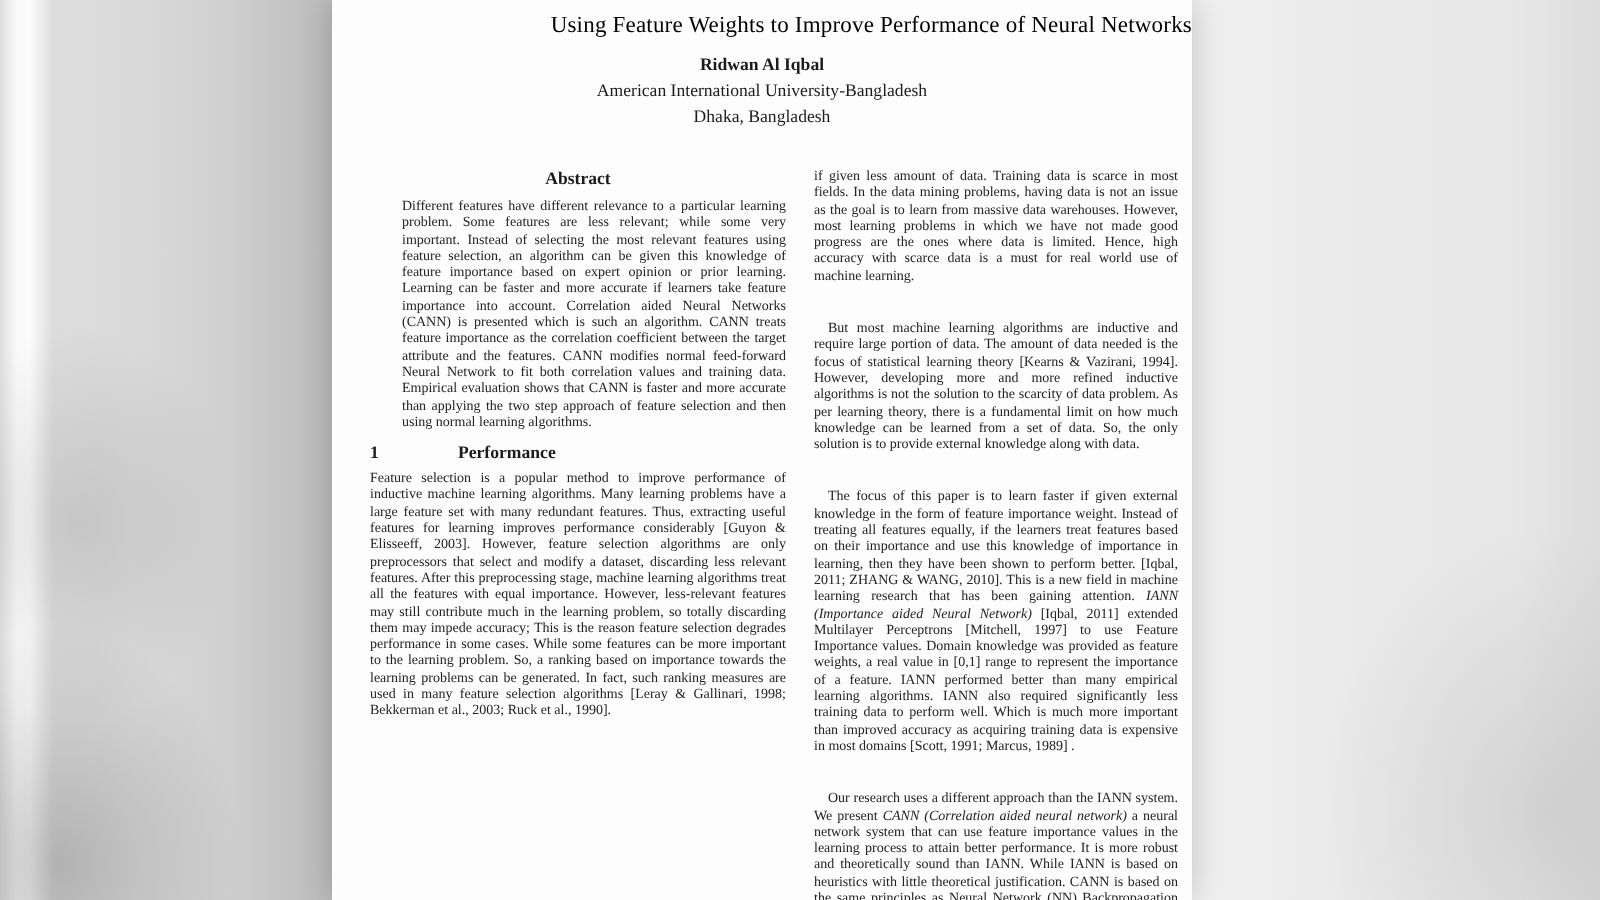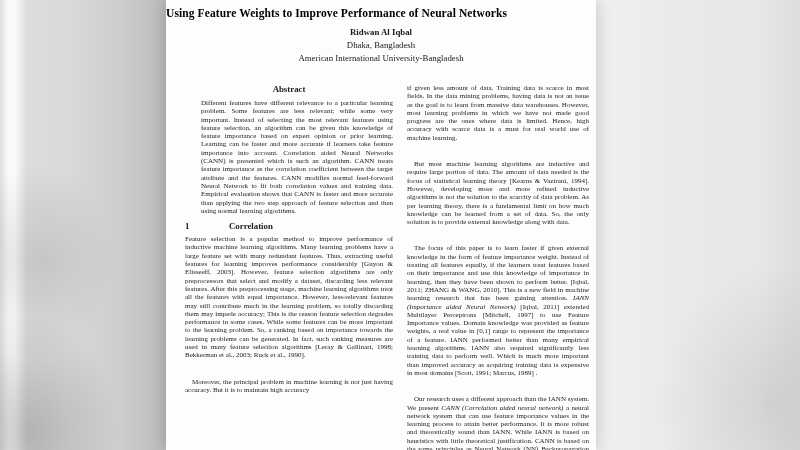--- a/index.html
+++ b/index.html
@@ -27,21 +27,21 @@
   }
   .page {
     position:absolute; left:166px; top:0; width:430px; height:450px;
     background:#fdfdfd;
     color:#1b1b1b;
     overflow:hidden;
     box-shadow:0 0 16px rgba(0,0,0,0.20);
     padding-top:7px;
   }
   .title {
-    text-align:left; font-weight:bold; font-size:11.5px; line-height:13px;
+    text-align:right; font-weight:normal; font-size:11.5px; line-height:13px;
     color:#000; letter-spacing:0.1px;
   }
   .author-block { margin-top:6px; text-align:center; font-size:8.8px; line-height:13px; }
   .author-name { font-weight:bold; }
   .columns {
     position:absolute; top:84px; left:19px; width:404px;
     display:flex; gap:14px;
   }
   .col-left  { width:208px; }
   .col-right { width:182px; }
@@ -64,37 +64,36 @@
 <body>
 
 <div class="bg-left"></div>
 <div class="bg-right"></div>
 
 <div class="page">
   <div class="title">Using Feature Weights to Improve Performance of Neural Networks</div>
 
   <div class="author-block">
     <div class="author-name">Ridwan Al Iqbal</div>
+    <div class="author-line">American International University-Bangladesh</div>
     <div class="author-line">Dhaka, Bangladesh</div>
-    <div class="author-line">American International University-Bangladesh</div>
   </div>
 
   <div class="columns">
 
     <div class="col-left">
       <div class="abstract-heading">Abstract</div>
       <p class="abstract-body">Different features have different relevance to a particular learning problem. Some features are less relevant; while some very important. Instead of selecting the most relevant features using feature selection, an algorithm can be given this knowledge of feature importance based on expert opinion or prior learning. Learning can be faster and more accurate if learners take feature importance into account. Correlation aided Neural Networks (CANN) is presented which is such an algorithm. CANN treats feature importance as the correlation coefficient between the target attribute and the features. CANN modifies normal feed-forward Neural Network to fit both correlation values and training data. Empirical evaluation shows that CANN is faster and more accurate than applying the two step approach of feature selection and then using normal learning algorithms.</p>
 
       <div class="section-heading">
         <span class="section-number">1</span>
-        <span class="section-title">Correlation</span>
+        <span class="section-title">Performance</span>
       </div>
 
       <p class="body-text">Feature selection is a popular method to improve performance of inductive machine learning algorithms. Many learning problems have a large feature set with many redundant features. Thus, extracting useful features for learning improves performance considerably [Guyon &amp; Elisseeff, 2003]. However, feature selection algorithms are only preprocessors that select and modify a dataset, discarding less relevant features. After this preprocessing stage, machine learning algorithms treat all the features with equal importance. However, less-relevant features may still contribute much in the learning problem, so totally discarding them may impede accuracy; This is the reason feature selection degrades performance in some cases. While some features can be more important to the learning problem. So, a ranking based on importance towards the learning problems can be generated. In fact, such ranking measures are used in many feature selection algorithms [Leray &amp; Gallinari, 1998; Bekkerman et al., 2003; Ruck et al., 1990].</p>
-      <p class="body-text indent">Moreover, the principal problem in machine learning is not just having accuracy. But it is to maintain high accuracy</p>
     </div>
 
     <div class="col-right">
       <p class="body-text">if given less amount of data. Training data is scarce in most fields. In the data mining problems, having data is not an issue as the goal is to learn from massive data warehouses. However, most learning problems in which we have not made good progress are the ones where data is limited. Hence, high accuracy with scarce data is a must for real world use of machine learning.</p>
       <p class="body-text indent">But most machine learning algorithms are inductive and require large portion of data. The amount of data needed is the focus of statistical learning theory [Kearns &amp; Vazirani, 1994]. However, developing more and more refined inductive algorithms is not the solution to the scarcity of data problem. As per learning theory, there is a fundamental limit on how much knowledge can be learned from a set of data. So, the only solution is to provide external knowledge along with data.</p>
       <p class="body-text indent"><span>The focus of this paper is to learn faster if given external knowledge in the form of feature importance weight. Instead of treating all features equally, if the learners treat features based on their importance and use this knowledge of importance in learning, then they have been shown to perform better. [Iqbal, 2011; ZHANG &amp; WANG, 2010]. This is a new field in machine learning research that has been gaining attention. </span><span style="font-style: italic;">IANN (Importance aided Neural Network)</span><span> [Iqbal, 2011] extended Multilayer Perceptrons [Mitchell, 1997] to use Feature Importance values. Domain knowledge was provided as feature weights, a real value in [0,1] range to represent the importance of a feature. IANN performed better than many empirical learning algorithms. IANN also required significantly less training data to perform well. Which is much more important than improved accuracy as acquiring training data is expensive in most domains [Scott, 1991; Marcus, 1989] .</span></p>
       <p class="body-text indent"><span>Our research uses a different approach than the IANN system. We present </span><span style="font-style: italic;">CANN (Correlation aided neural network)</span><span> a neural network system that can use feature importance values in the learning process to attain better performance.  It is more robust and theoretically sound than IANN. While IANN is based on heuristics with little theoretical justification. CANN is based on the same principles as Neural Network (NN) Backpropagation itself.</span></p>
     </div>
 
   </div>

